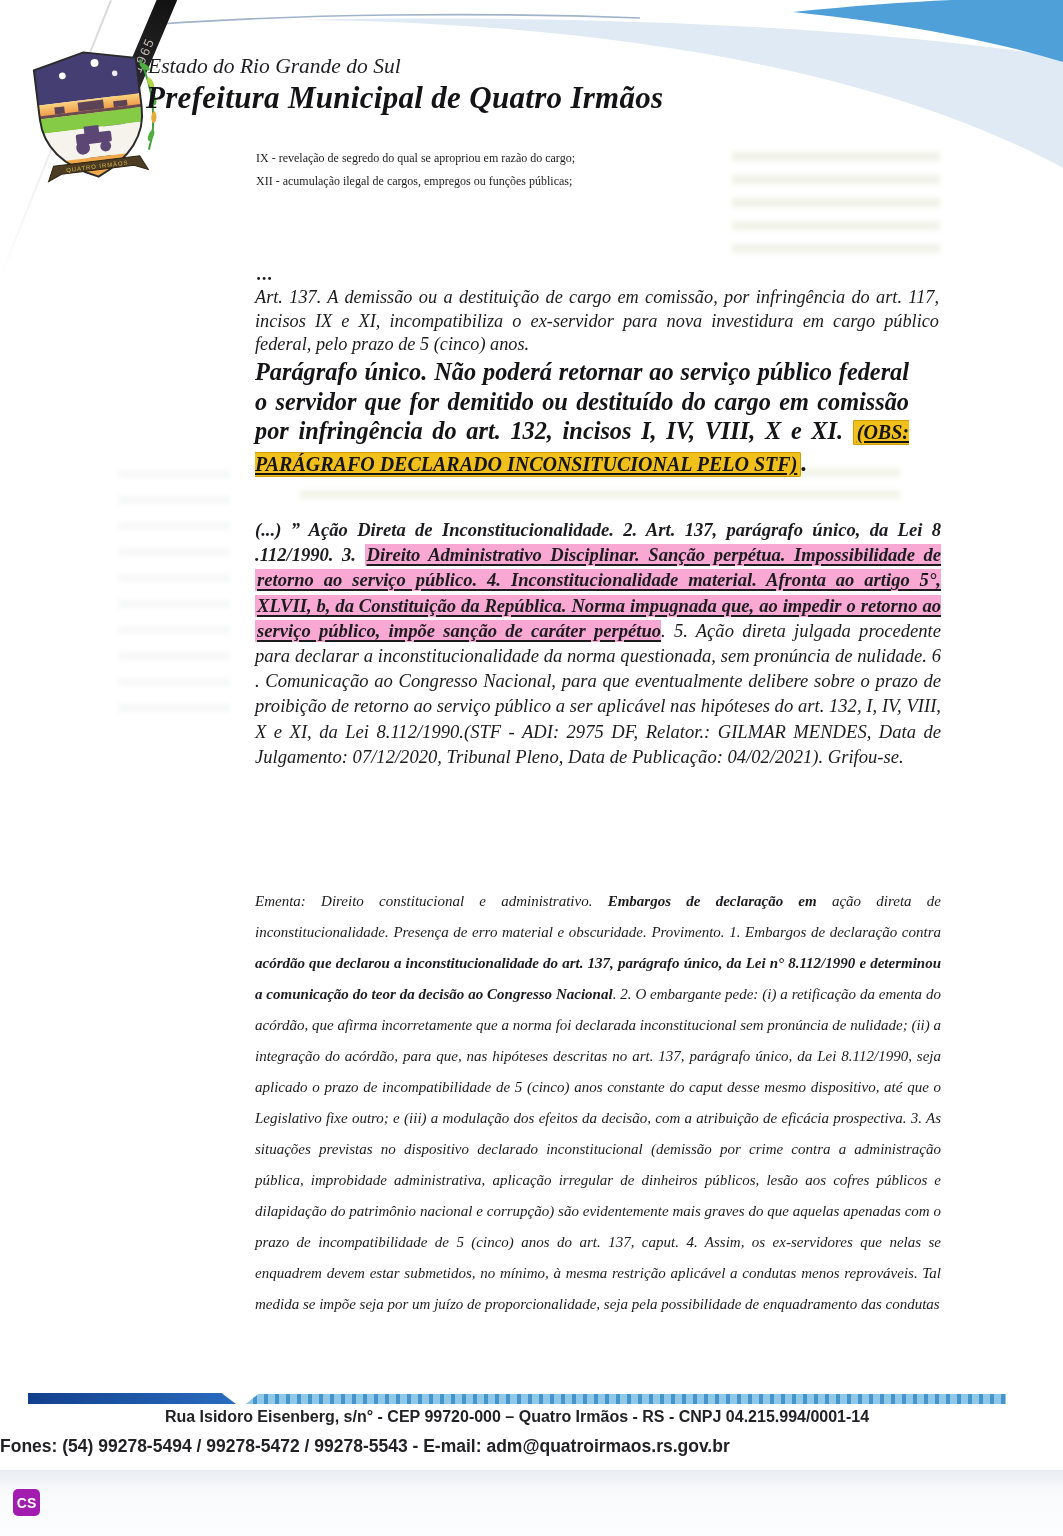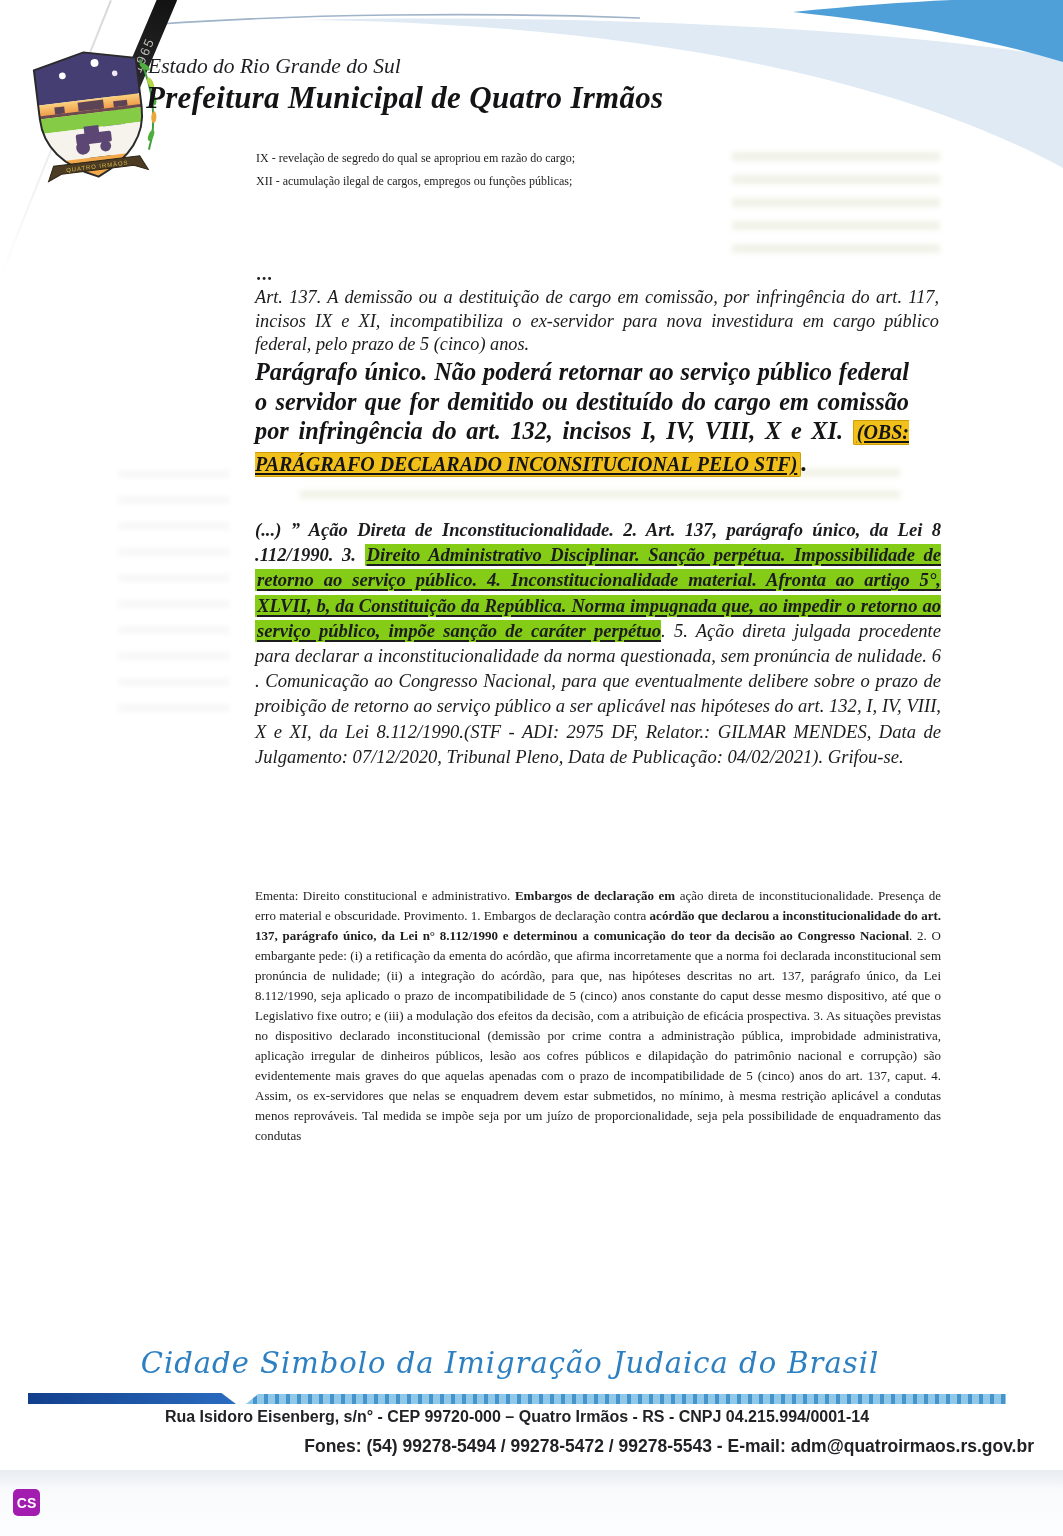--- a/index.html
+++ b/index.html
@@ -21,41 +21,41 @@
 
   
   .incisos{left:256px;top:147px;width:700px;font-size:12px;line-height:23.2px;}
   .dots{left:257px;top:264px;font-size:18px;font-style:italic;font-weight:bold;letter-spacing:1px;}
   .art137{left:255px;top:286px;width:684px;font-size:18.3px;font-style:italic;line-height:23.6px;text-align:justify;}
   .par-unico{left:255px;top:357px;width:654px;font-size:24.3px;font-style:italic;font-weight:bold;line-height:29.6px;text-align:justify;color:#141416;}
   .hl-obs{background:#f2c01a;border:1.5px solid #cf9f07;border-radius:2px;font-size:20px;padding:0 3px 1px 3px;
           text-decoration:underline;text-decoration-thickness:1.5px;text-underline-offset:2px;}
   .acao{left:255px;top:517px;width:686px;font-size:18.6px;font-style:italic;line-height:25.2px;text-align:justify;}
   .acao .lead{font-weight:bold;}
-  .hl-run{background:#84cc16;font-weight:bold;text-decoration:underline;text-decoration-thickness:2px;text-underline-offset:3px;
+  .hl-run{background:#f9a8d4;font-weight:bold;text-decoration:underline;text-decoration-thickness:2px;text-underline-offset:3px;
           padding:0 0 1px 2px;box-decoration-break:clone;-webkit-box-decoration-break:clone;}
-  .ementa{left:255px;top:886px;width:686px;font-size:13px;line-height:20px;text-align:justify;}
+  .ementa{left:255px;top:886px;width:686px;font-size:15px;font-style:italic;line-height:31px;text-align:justify;}
   .b{font-weight:bold;}
 
   
   .ghost{filter:blur(2.5px);opacity:.12;pointer-events:none;}
   .g1{left:732px;top:152px;width:208px;height:108px;background:repeating-linear-gradient(180deg,#8a9440 0 9px,transparent 9px 23px);}
   .g2{left:300px;top:468px;width:600px;height:44px;background:repeating-linear-gradient(180deg,#97a14c 0 9px,transparent 9px 22px);}
   .g3{left:118px;top:470px;width:112px;height:250px;background:repeating-linear-gradient(180deg,#9aa3aa 0 8px,transparent 8px 26px);opacity:.08;}
 
   
   .slogan{left:140px;top:1346px;width:740px;text-align:center;font-family:"DejaVu Serif",serif;font-style:italic;
           font-size:29px;color:#2c80c2;letter-spacing:1px;}
   .bar-dark{left:28px;top:1393px;width:208px;height:11px;background:linear-gradient(90deg,#123f8c,#2a6cc0);
             clip-path:polygon(0 0,93% 0,100% 100%,0 100%);}
   .bar-light{left:246px;top:1394px;width:760px;height:10px;background:#55abdd;
              clip-path:polygon(1.6% 0,100% 0,100% 100%,0 100%);}
   .bar-light::after{content:"";position:absolute;inset:0;background:repeating-linear-gradient(90deg,rgba(255,255,255,.35) 0 7px,rgba(20,80,150,.25) 7px 11px);}
   .addr1{left:0;top:1408px;width:1034px;text-align:center;font-family:"Liberation Sans",sans-serif;font-weight:bold;font-size:16px;color:#222226;}
-  .addr2{left:0;top:1436px;width:1034px;text-align:right;font-family:"Liberation Sans",sans-serif;font-weight:bold;font-size:17.5px;color:#222226;}
+  .addr2{left:0;top:1436px;width:1034px;text-align:left;font-family:"Liberation Sans",sans-serif;font-weight:bold;font-size:17.5px;color:#222226;}
 
   
   .wm-strip{left:0;top:1470px;width:1063px;height:66px;background:linear-gradient(180deg,#e8ecf1 0%,#f8fafc 30%,#fcfdfe 100%);}
   .wm-badge{left:13px;top:1489px;width:27px;height:27px;background:#a21caf;border-radius:5px;color:#ffffff;
             font-family:"Liberation Sans",sans-serif;font-weight:bold;font-size:14px;display:flex;align-items:center;justify-content:center;}
   .wm-text{left:50px;top:1536px;font-family:Liberation Serif, serif;font-size:21.5px;color:#a6aeb8;letter-spacing:.3px;}
 </style>
 </head>
 <body>
 
@@ -138,21 +138,20 @@
   </div>
 
   <div class="abs acao">
     <span class="lead">(...) ” Ação Direta de Inconstitucionalidade. 2. Art. 137, parágrafo único, da Lei 8 .112/1990. 3. </span><span class="hl-run">Direito Administrativo Disciplinar. Sanção perpétua. Impossibilidade de retorno ao serviço público. 4. Inconstitucionalidade material. Afronta ao artigo 5°, XLVII, b, da Constituição da República. Norma impugnada que, ao impedir o retorno ao serviço público, impõe sanção de caráter perpétuo</span><span>. 5. Ação direta julgada procedente para declarar a inconstitucionalidade da norma questionada, sem pronúncia de nulidade. 6 . Comunicação ao Congresso Nacional, para que eventualmente delibere sobre o prazo de proibição de retorno ao serviço público a ser aplicável nas hipóteses do art. 132, I, IV, VIII, X e XI, da Lei 8.112/1990.(STF - ADI: 2975 DF, Relator.: GILMAR MENDES, Data de Julgamento: 07/12/2020, Tribunal Pleno, Data de Publicação: 04/02/2021). Grifou-se.</span>
   </div>
 
   <div class="abs ementa">
     <span>Ementa: Direito constitucional e administrativo. </span><span class="b">Embargos de declaração em</span><span> ação direta de inconstitucionalidade. Presença de erro material e obscuridade. Provimento. 1. Embargos de declaração contra </span><span class="b">acórdão que declarou a inconstitucionalidade do art. 137, parágrafo único, da Lei n° 8.112/1990 e determinou a comunicação do teor da decisão ao Congresso Nacional</span><span>. 2. O embargante pede: (i) a retificação da ementa do acórdão, que afirma incorretamente que a norma foi declarada inconstitucional sem pronúncia de nulidade; (ii) a integração do acórdão, para que, nas hipóteses descritas no art. 137, parágrafo único, da Lei 8.112/1990, seja aplicado o prazo de incompatibilidade de 5 (cinco) anos constante do caput desse mesmo dispositivo, até que o Legislativo fixe outro; e (iii) a modulação dos efeitos da decisão, com a atribuição de eficácia prospectiva. 3. As situações previstas no dispositivo declarado inconstitucional (demissão por crime contra a administração pública, improbidade administrativa, aplicação irregular de dinheiros públicos, lesão aos cofres públicos e dilapidação do patrimônio nacional e corrupção) são evidentemente mais graves do que aquelas apenadas com o prazo de incompatibilidade de 5 (cinco) anos do art. 137, caput. 4. Assim, os ex-servidores que nelas se enquadrem devem estar submetidos, no mínimo, à mesma restrição aplicável a condutas menos reprováveis. Tal medida se impõe seja por um juízo de proporcionalidade, seja pela possibilidade de enquadramento das condutas</span>
   </div>
 
-  <div class="abs slogan">Cidade Simbolo da Imigração Judaica do Brasil</div>
   <div class="abs bar-dark"></div>
   <div class="abs bar-light"></div>
   <div class="abs addr1">Rua Isidoro Eisenberg, s/n° - CEP 99720-000 – Quatro Irmãos - RS - CNPJ 04.215.994/0001-14</div>
   <div class="abs addr2">Fones: (54) 99278-5494 / 99278-5472 / 99278-5543 - E-mail: adm@quatroirmaos.rs.gov.br</div>
 
   <div class="abs wm-strip"></div>
   <div class="abs wm-badge">CS</div>
   <div class="abs wm-text">Digitalizado com CamScanner</div>
 
 </div>

